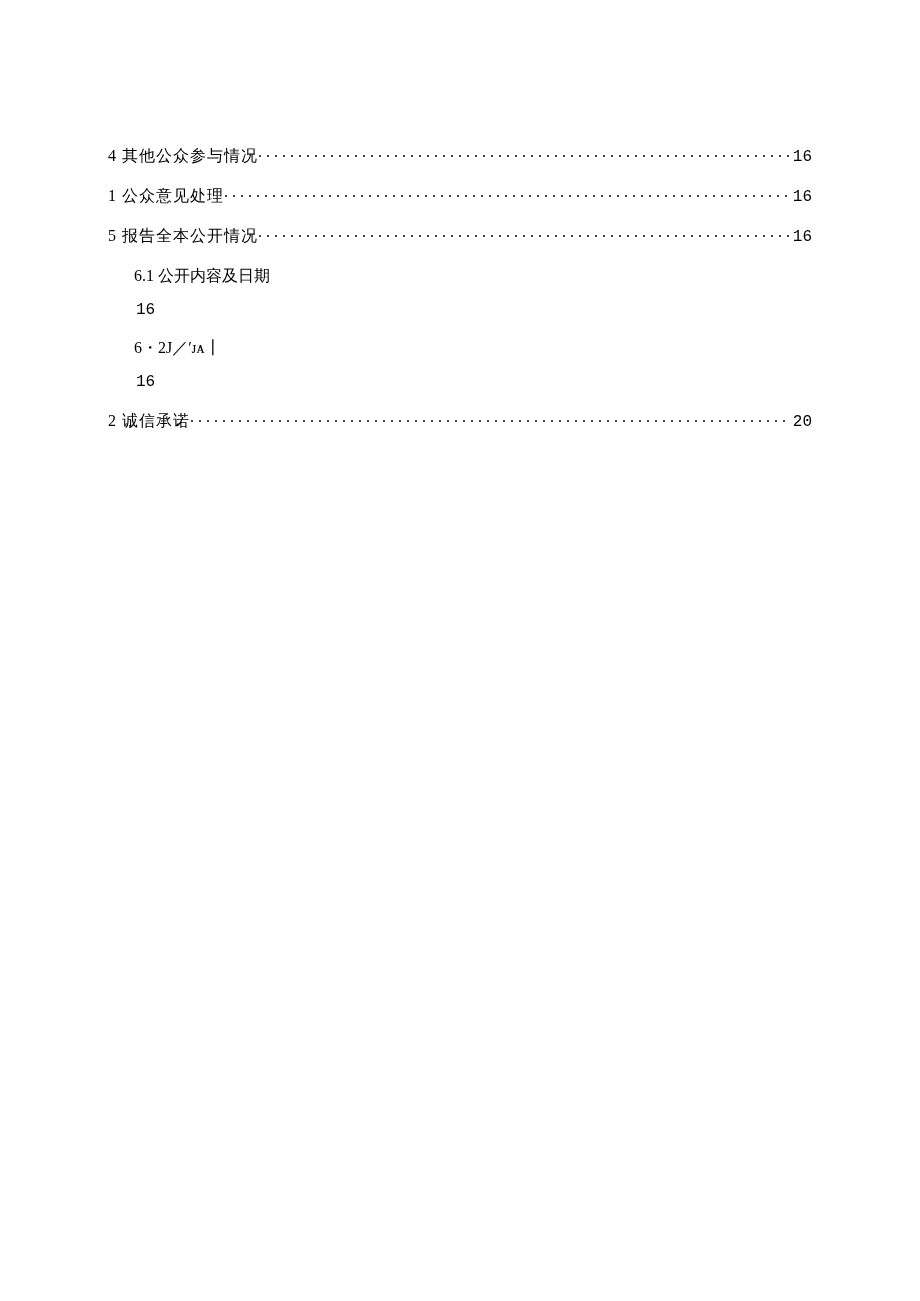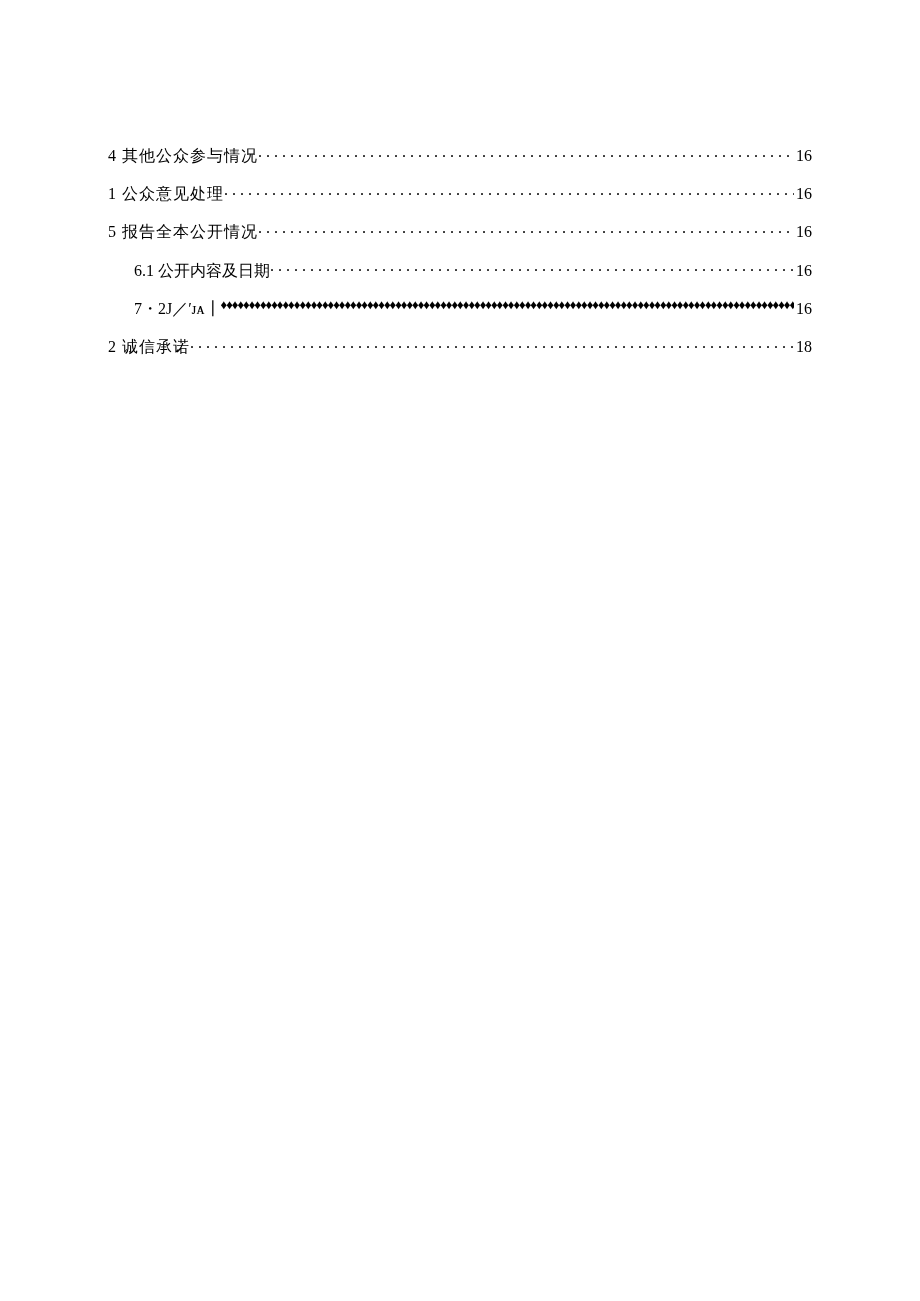--- a/index.html
+++ b/index.html
@@ -14,21 +14,21 @@
     width: 920px;
   }
   .toc-line {
     display: flex;
     align-items: baseline;
     white-space: nowrap;
     overflow: hidden;
     margin-bottom: 18px;
     line-height: 1.2;
   }
-  .toc-line.sub { padding-left: 26px; }
+  .toc-line.sub { padding-left: 26px; flex-direction: column; }
   .toc-label { flex: 0 0 auto; letter-spacing: 1px; }
   .toc-leader {
     flex: 1 1 auto;
     overflow: hidden;
     position: relative;
     height: 1em;
   }
   .toc-leader::after {
     content: ". . . . . . . . . . . . . . . . . . . . . . . . . . . . . . . . . . . . . . . . . . . . . . . . . . . . . . . . . . . . . . . . . . . . . . . . . . . . . . . . . . . . . . . . . . . . . . . . . . . . . . . . . . . . . . . . . . . . . . . . . . . . . . . . . . . . . . . . . . . . . . . . . . . . . . . . . . . . . . . . . . . . . . . . . . . . . . . . . . . . . . . . . . . . . . . . . . . . . . . . . . . . .";
     position: absolute;
@@ -36,21 +36,21 @@
     white-space: nowrap;
     letter-spacing: 0px;
     font-size: 16px;
   }
   .toc-leader.diamond::after {
     content: "♦♦♦♦♦♦♦♦♦♦♦♦♦♦♦♦♦♦♦♦♦♦♦♦♦♦♦♦♦♦♦♦♦♦♦♦♦♦♦♦♦♦♦♦♦♦♦♦♦♦♦♦♦♦♦♦♦♦♦♦♦♦♦♦♦♦♦♦♦♦♦♦♦♦♦♦♦♦♦♦♦♦♦♦♦♦♦♦♦♦♦♦♦♦♦♦♦♦♦♦♦♦♦♦♦♦♦♦♦♦♦♦♦♦♦♦♦♦♦♦♦♦♦♦♦♦♦♦♦♦♦♦♦♦♦♦♦♦♦♦♦♦♦♦♦♦♦♦♦♦";
     letter-spacing: -1px;
     font-size: 13px;
     bottom: 1px;
   }
-  .toc-page { flex: 0 0 auto; padding-left: 2px; }
+  .toc-page { flex: 0 0 auto; padding-left: 2px; font-family: Liberation Mono, monospace; }
   .kern { letter-spacing: 0; }
 </style>
 </head>
 <body>
 
 <div class="page">
 
   <div class="toc-line">
     <span class="toc-label">4 其他公众参与情况</span>
     <span class="toc-leader"></span>
@@ -69,24 +69,24 @@
     <span class="toc-page">16</span>
   </div>
 
   <div class="toc-line sub">
     <span class="toc-label kern">6.1 公开内容及日期</span>
     <span class="toc-leader"></span>
     <span class="toc-page">16</span>
   </div>
 
   <div class="toc-line sub">
-    <span class="toc-label kern">7・2J／′ᴊᴀ┃</span>
+    <span class="toc-label kern">6・2J／′ᴊᴀ┃</span>
     <span class="toc-leader diamond"></span>
     <span class="toc-page">16</span>
   </div>
 
   <div class="toc-line">
     <span class="toc-label">2 诚信承诺</span>
     <span class="toc-leader"></span>
-    <span class="toc-page">18</span>
+    <span class="toc-page">20</span>
   </div>
 
 </div>
 
 </body></html>

